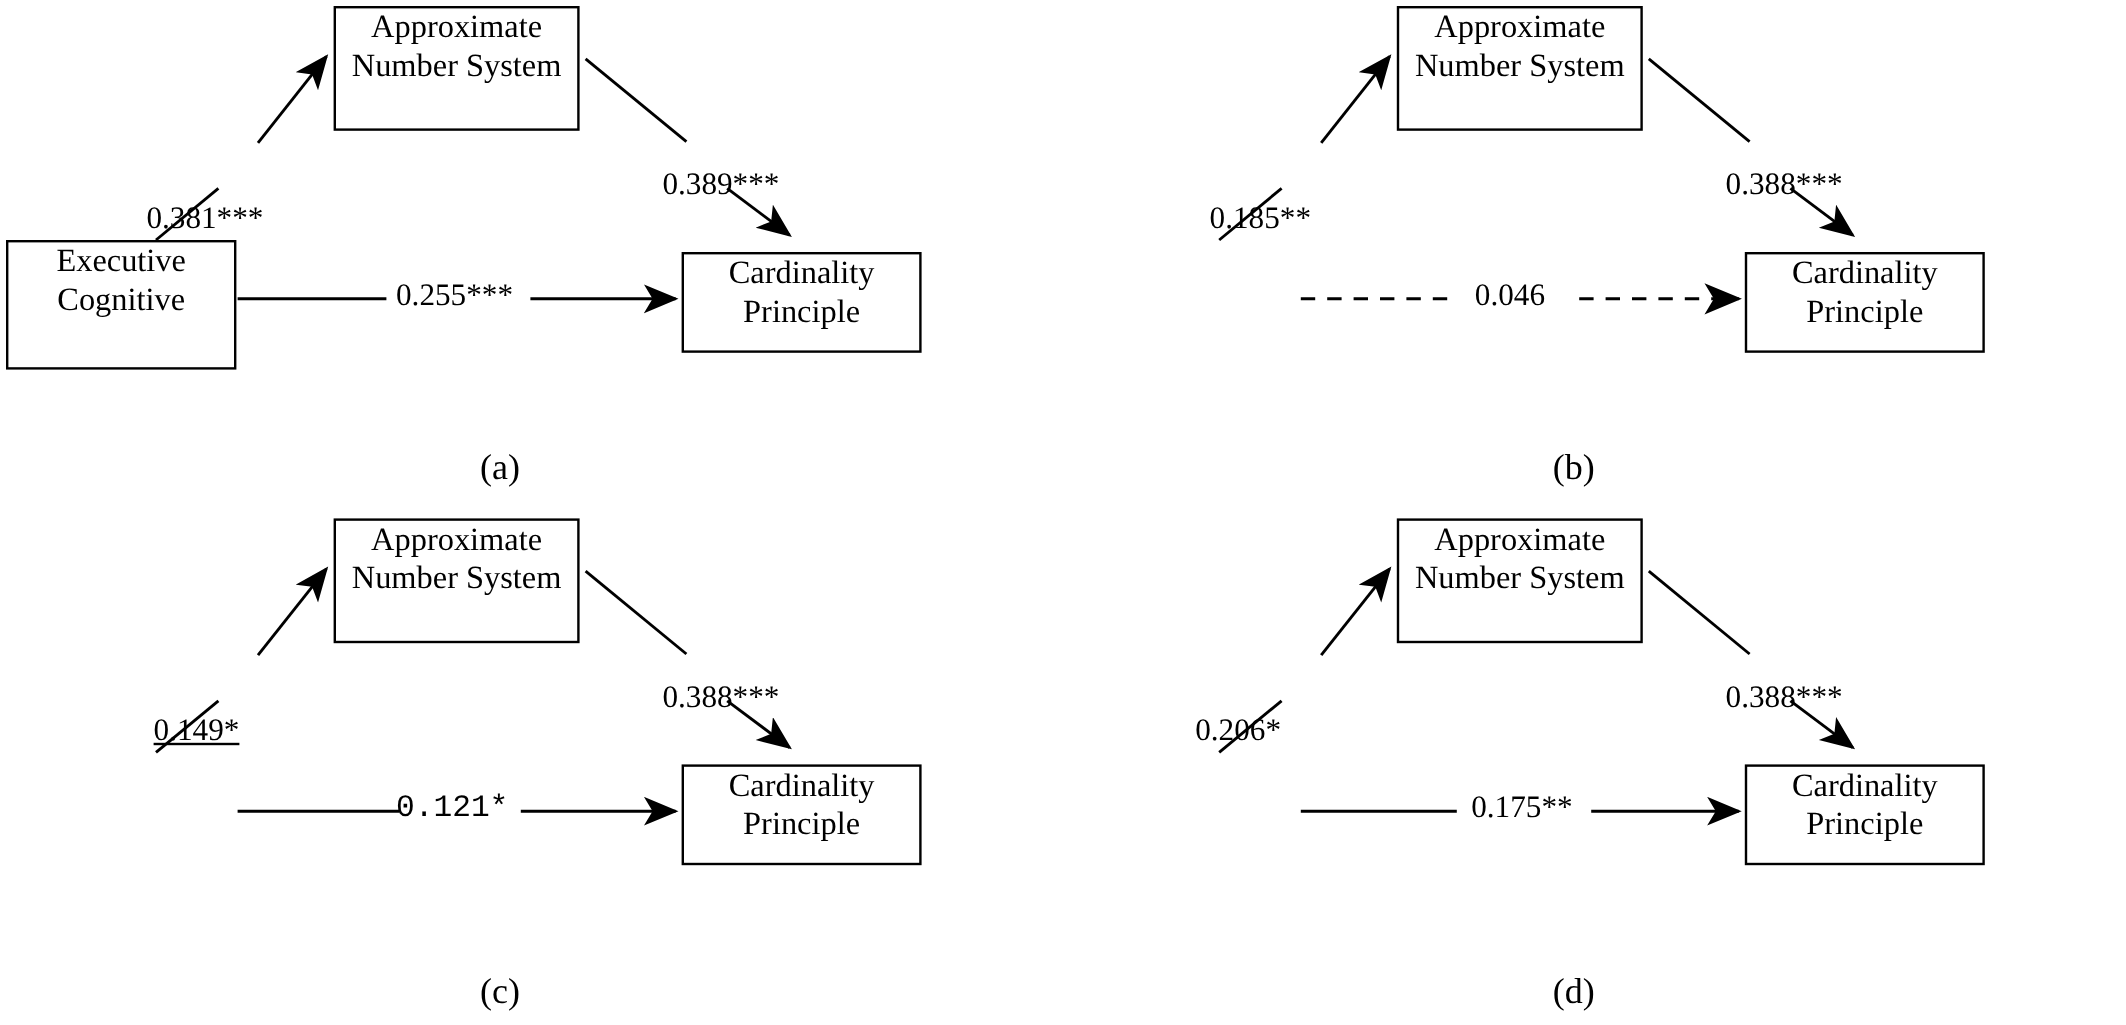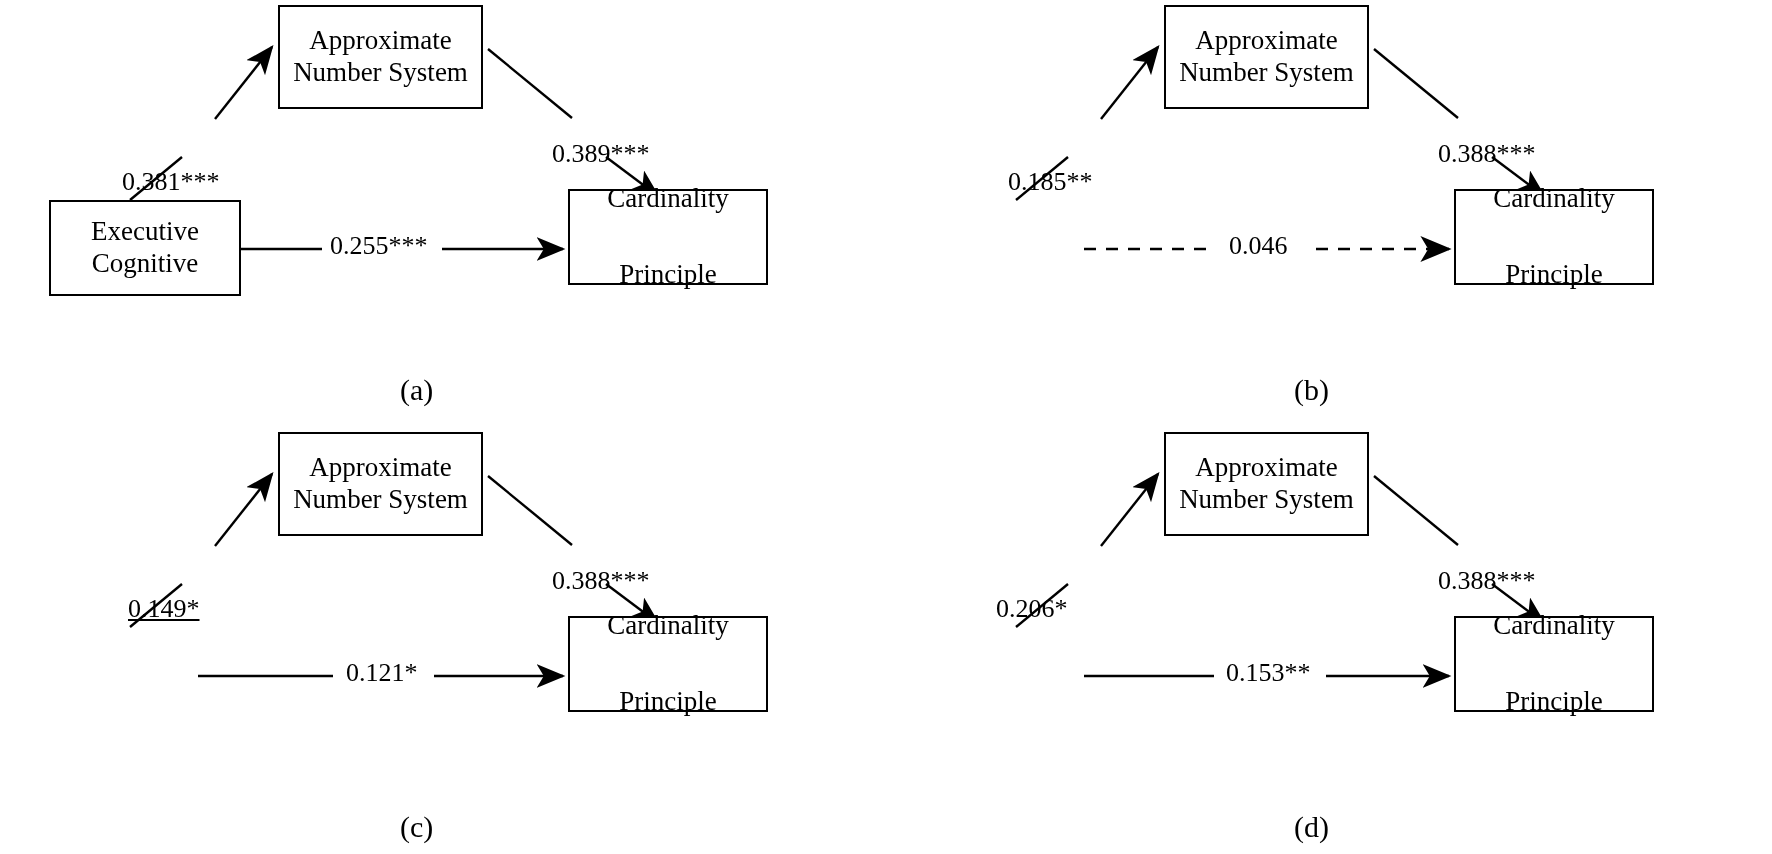--- a/index.html
+++ b/index.html
@@ -41,48 +41,46 @@
   }
 
   .node-box {
     position: absolute;
     border: 2px solid #000000;
     background: #ffffff;
     box-sizing: border-box;
     display: flex;
     flex-direction: column;
     align-items: center;
-    justify-content: center;
+    justify-content: flex-start;
     font-size: 27px;
     line-height: 1.18;
     text-align: center;
     z-index: 3;
   }
   .node-box .ln { display: block; white-space: nowrap; }
 
   
   .box-source {
     left: 5px;
     top: 200px;
     width: 192px;
-    height: 96px;
-    margin-left: 44px;
+    height: 108px;
   }
   .box-mediator {
     left: 278px;
     top: 5px;
     width: 205px;
     height: 104px;
   }
   .box-outcome {
     left: 568px;
-    top: 189px;
+    top: 210px;
     width: 200px;
-    height: 96px;
-    gap: 44px;
+    height: 84px;
   }
 
   .path-label {
     position: absolute;
     font-size: 26px;
     line-height: 1;
     white-space: nowrap;
     z-index: 4;
     background: transparent;
   }
@@ -210,21 +208,21 @@
       <span class="ln">Approximate</span>
       <span class="ln">Number System</span>
     </div>
     <div class="node-box box-outcome">
       <span class="ln">Cardinality</span>
       <span class="ln">Principle</span>
     </div>
 
     <div class="path-label lab-a" style="left:128px;text-decoration:underline;">0.149*</div>
     <div class="path-label lab-b">0.388***</div>
-    <div class="path-label lab-c" style="left:346px;">0.121*</div>
+    <div class="path-label lab-c" style="left:330px;font-family:Liberation Mono, monospace;">0.121*</div>
     <div class="panel-caption cap-pos" style="top:385px;">(c)</div>
   </div>
 
   <div class="panel panel-d">
     <svg viewBox="0 0 886 427">
       <defs>
         <marker id="arrD1" markerWidth="13" markerHeight="13" refX="11" refY="5" orient="auto" markerUnits="strokeWidth">
           <path d="M0,0 L12,5 L0,10 L3,5 z" fill="#000"></path>
         </marker>
         <marker id="arrD2" markerWidth="13" markerHeight="13" refX="11" refY="5" orient="auto" markerUnits="strokeWidth">
@@ -246,17 +244,17 @@
       <span class="ln">Approximate</span>
       <span class="ln">Number System</span>
     </div>
     <div class="node-box box-outcome">
       <span class="ln">Cardinality</span>
       <span class="ln">Principle</span>
     </div>
 
     <div class="path-label lab-a" style="left:110px;">0.206*</div>
     <div class="path-label lab-b">0.388***</div>
-    <div class="path-label lab-c" style="left:340px;">0.153**</div>
+    <div class="path-label lab-c" style="left:340px;">0.175**</div>
     <div class="panel-caption cap-pos-right" style="top:385px;">(d)</div>
   </div>
 
 </div>
 
 </body></html>

